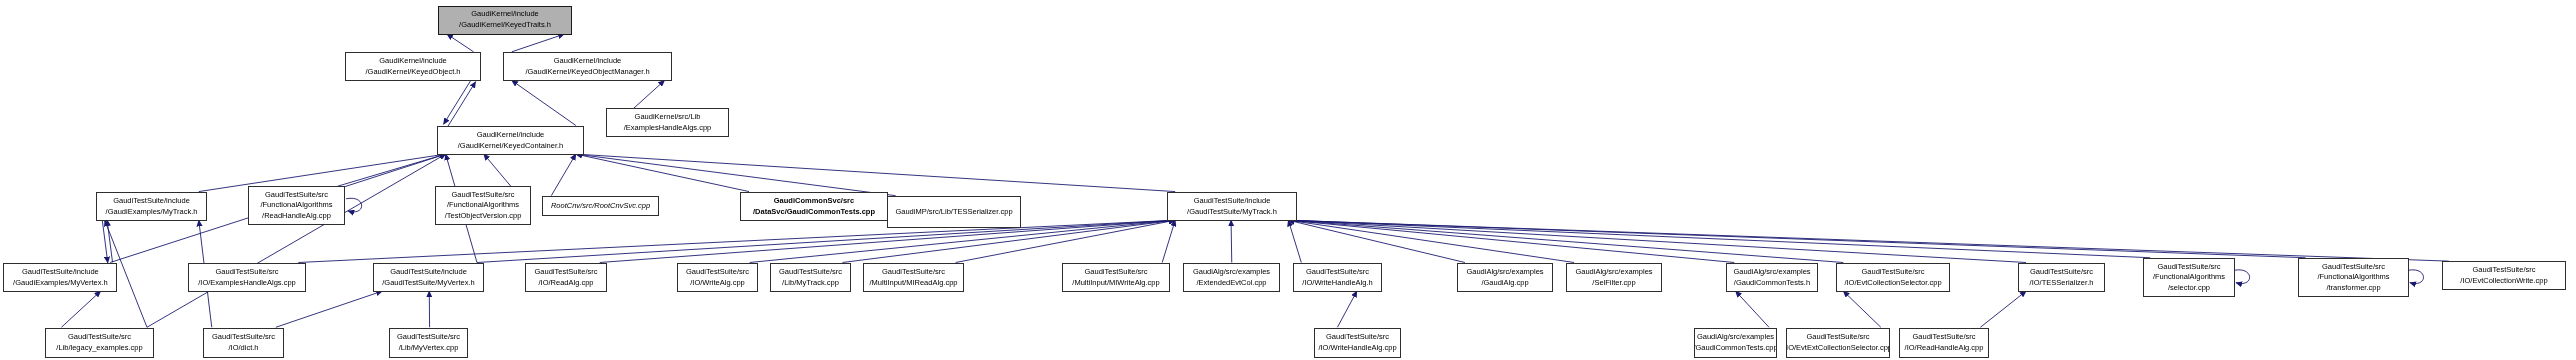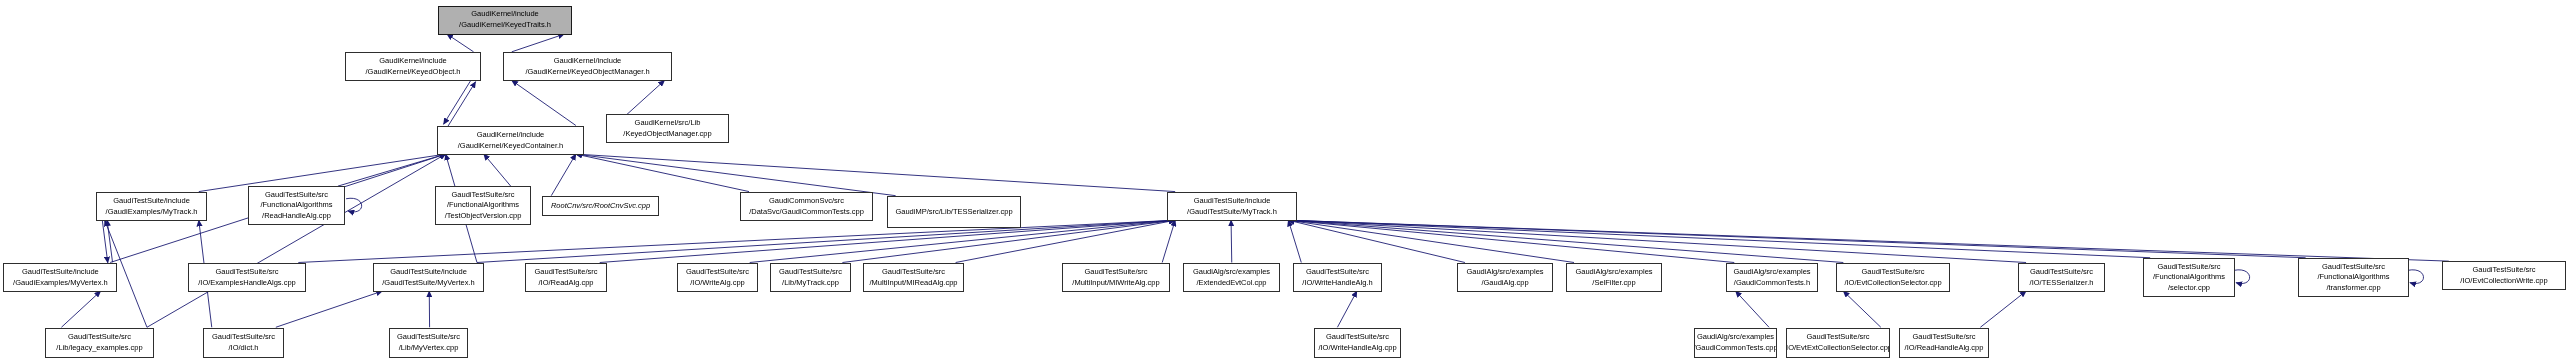--- a/index.html
+++ b/index.html
@@ -86,42 +86,42 @@
         <span>/GaudiKernel/KeyedObject.h</span>
       </div>
       <div class="node" style="left: 503px; top: 52px; width: 169px; height: 29px;">
         <span>GaudiKernel/include</span>
         <span>/GaudiKernel/KeyedObjectManager.h</span>
       </div>
       <div class="node" style="left: 437px; top: 126px; width: 147px; height: 29px;">
         <span>GaudiKernel/include</span>
         <span>/GaudiKernel/KeyedContainer.h</span>
       </div>
-      <div class="node" style="left: 606px; top: 114px; width: 123px; height: 29px;">
+      <div class="node" style="left: 606px; top: 108px; width: 123px; height: 29px;">
         <span>GaudiKernel/src/Lib</span>
-        <span>/KeyedObjectManager.cpp</span>
+        <span>/ExamplesHandleAlgs.cpp</span>
       </div>
       <div class="node" style="left: 96px; top: 192px; width: 111px; height: 29px;">
         <span>GaudiTestSuite/include</span>
         <span>/GaudiExamples/MyTrack.h</span>
       </div>
       <div class="node" style="left: 248px; top: 186px; width: 97px; height: 39px;">
         <span>GaudiTestSuite/src</span>
         <span>/FunctionalAlgorithms</span>
         <span>/ReadHandleAlg.cpp</span>
       </div>
       <div class="node" style="left: 435px; top: 186px; width: 96px; height: 39px;">
         <span>GaudiTestSuite/src</span>
         <span>/FunctionalAlgorithms</span>
         <span>/TestObjectVersion.cpp</span>
       </div>
       <div class="node" style="left: 542px; top: 196px; width: 117px; height: 20px; font-style: italic;">
         <span>RootCnv/src/RootCnvSvc.cpp</span>
       </div>
-      <div class="node" style="left: 740px; top: 192px; width: 133px; height: 29px;">
+      <div class="node" style="left: 740px; top: 192px; width: 148px; height: 29px; font-weight: bold;">
         <span>GaudiCommonSvc/src</span>
         <span>/DataSvc/GaudiCommonTests.cpp</span>
       </div>
       <div class="node" style="left: 887px; top: 196px; width: 134px; height: 32px;">
         <span>GaudiMP/src/Lib/TESSerializer.cpp</span>
       </div>
       <div class="node" style="left: 1167px; top: 192px; width: 130px; height: 29px;">
         <span>GaudiTestSuite/include</span>
         <span>/GaudiTestSuite/MyTrack.h</span>
       </div>

